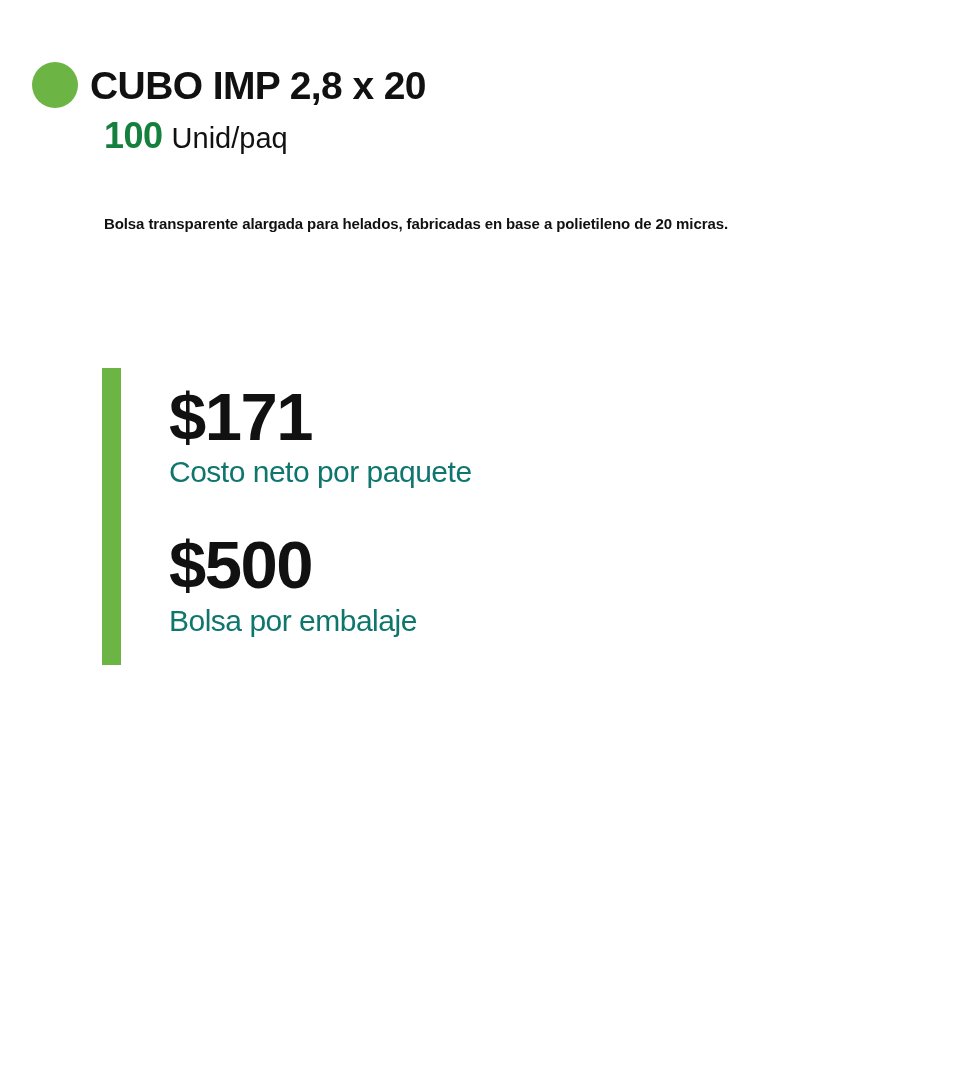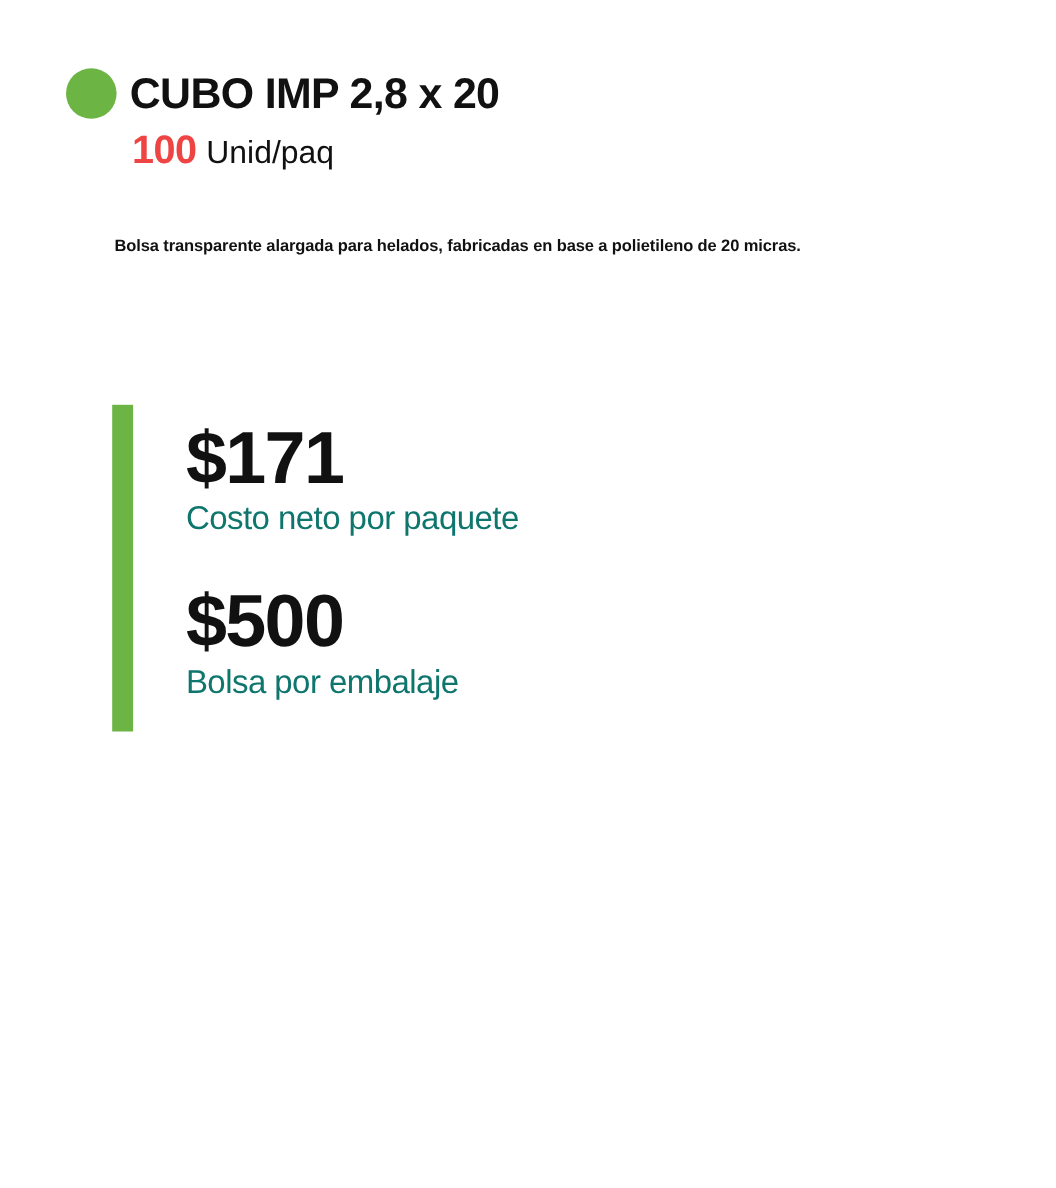--- a/index.html
+++ b/index.html
@@ -17,21 +17,21 @@
 
   .sheet {
     position: relative;
     width: 960px;
     height: 1080px;
   }
 
   
   .header {
     position: absolute;
-    left: 60px;
+    left: 32px;
     top: 62px;
     width: 880px;
   }
   .title-row {
     display: flex;
     align-items: center;
     gap: 12px;
   }
   .bullet-dot {
     width: 46px;
@@ -53,21 +53,22 @@
     align-items: baseline;
     gap: 9px;
     margin-top: 10px;
     margin-left: 60px;
   }
   .qty-number {
     font-size: 36px;
     font-weight: 700;
     letter-spacing: -0.5px;
     line-height: 1;
-    color: #ef4444;
+    color: #15803d;
+    margin-left: 12px;
   }
   .qty-unit {
     font-size: 29px;
     font-weight: 400;
     line-height: 1;
     color: #111111;
   }
 
   
   .description {

